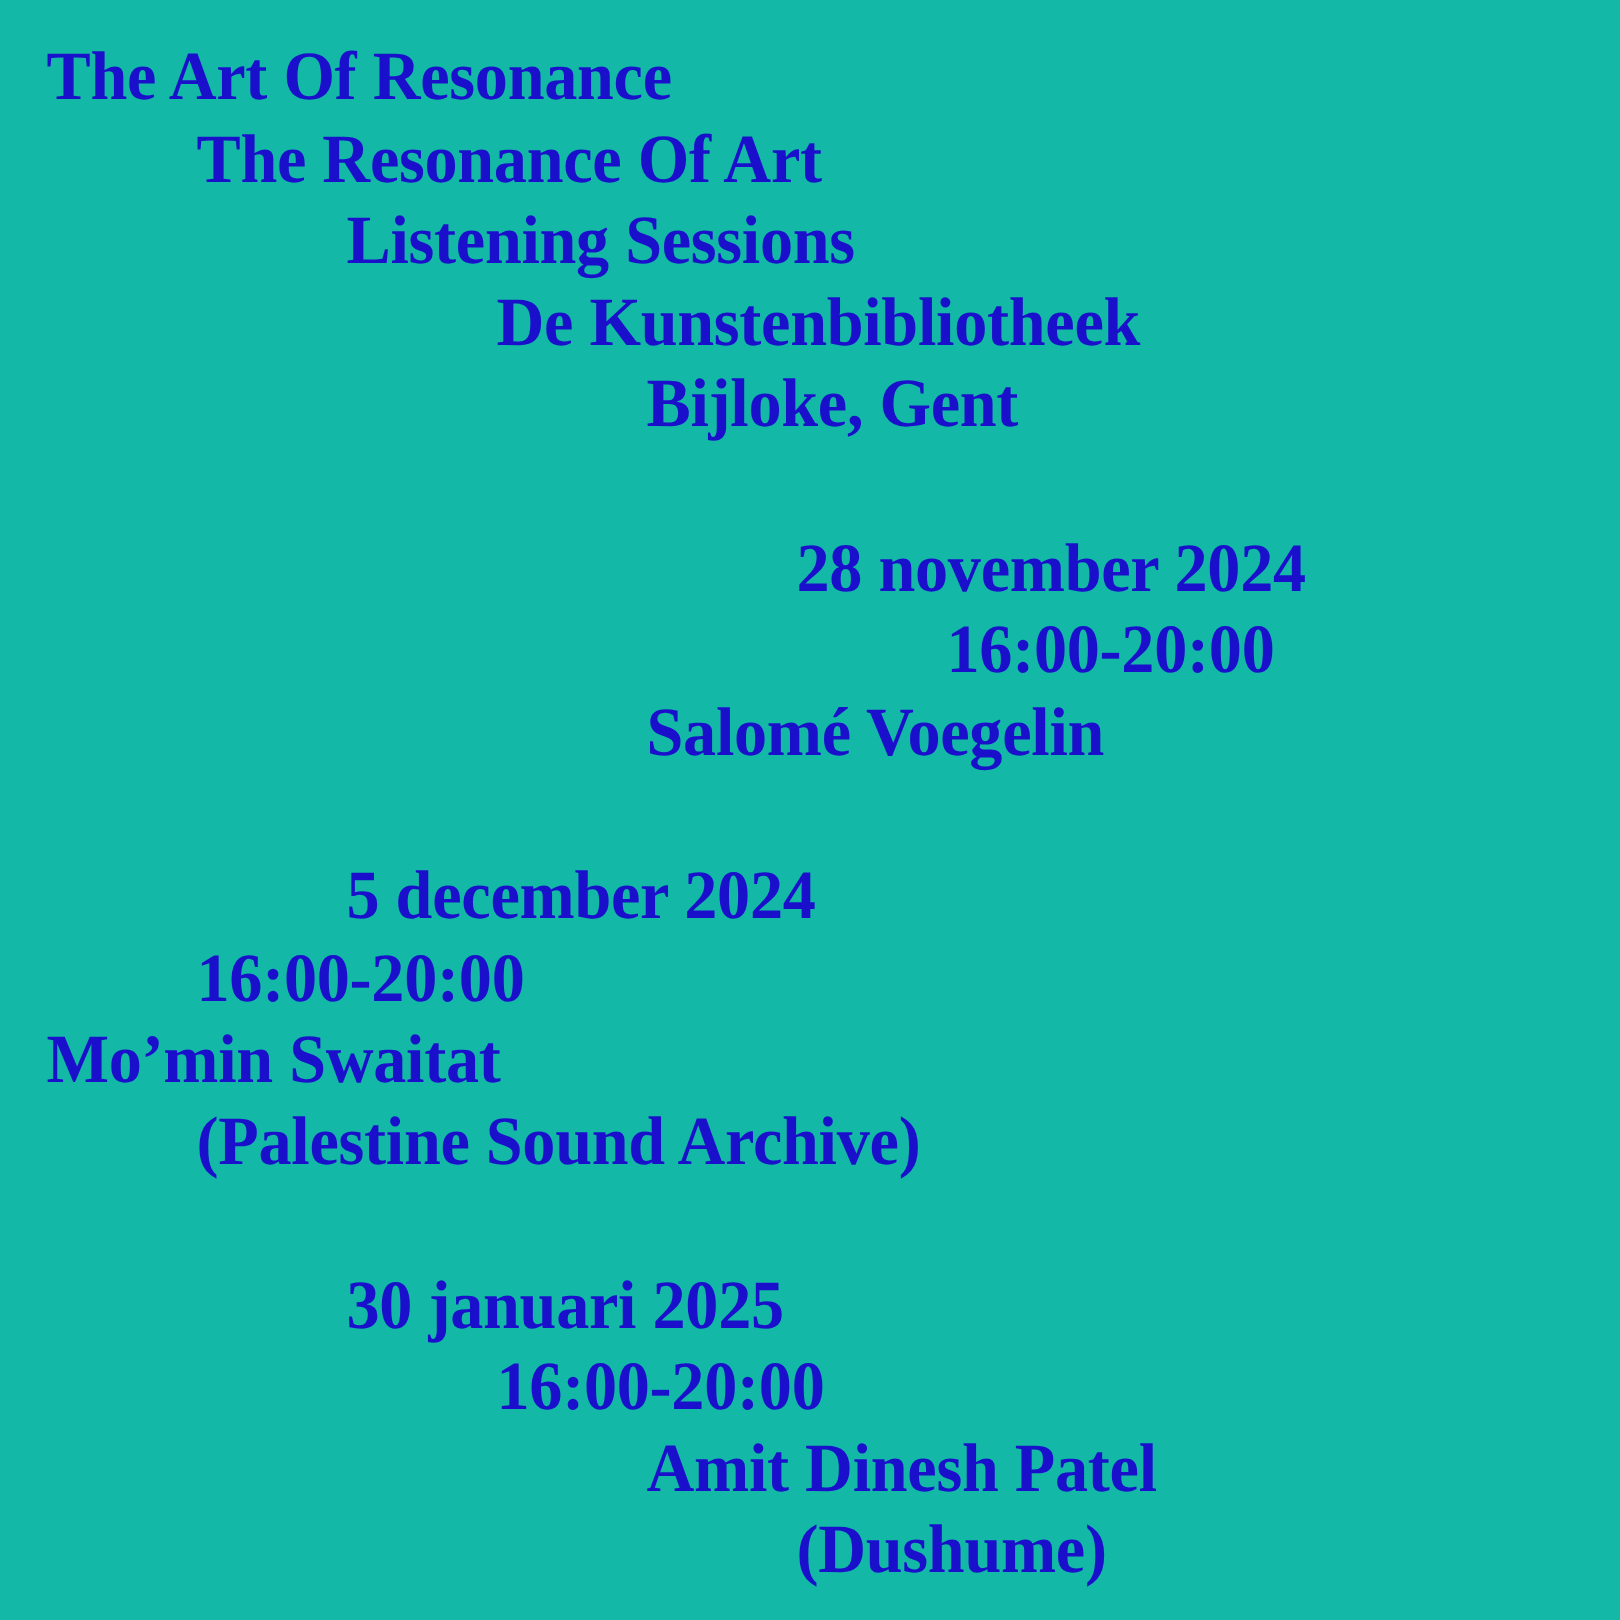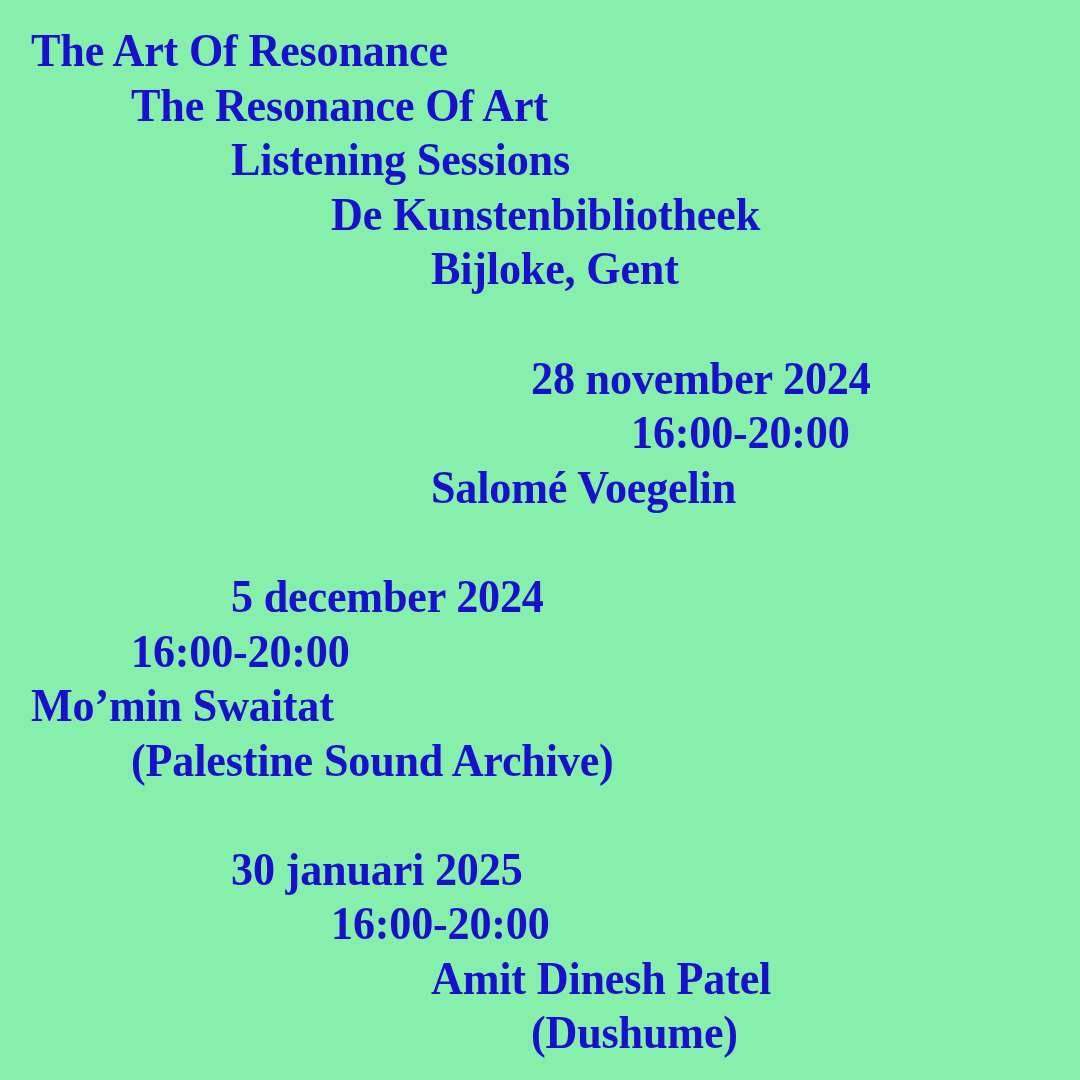--- a/index.html
+++ b/index.html
@@ -12,21 +12,21 @@
       height: 1080px;
       position: relative;
       overflow: hidden;
     }
     .poster {
       position: absolute;
       left: 0;
       top: 0;
       width: 1080px;
       height: 1080px;
-      background: #86efac;
+      background: #14b8a6;
     }
     .line {
       position: absolute;
       white-space: nowrap;
       font-family: "Liberation Serif", "DejaVu Serif", serif;
       font-weight: bold;
       font-size: 46px;
       line-height: 54px;
       color: #1a10cc;
       letter-spacing: -0.2px;

